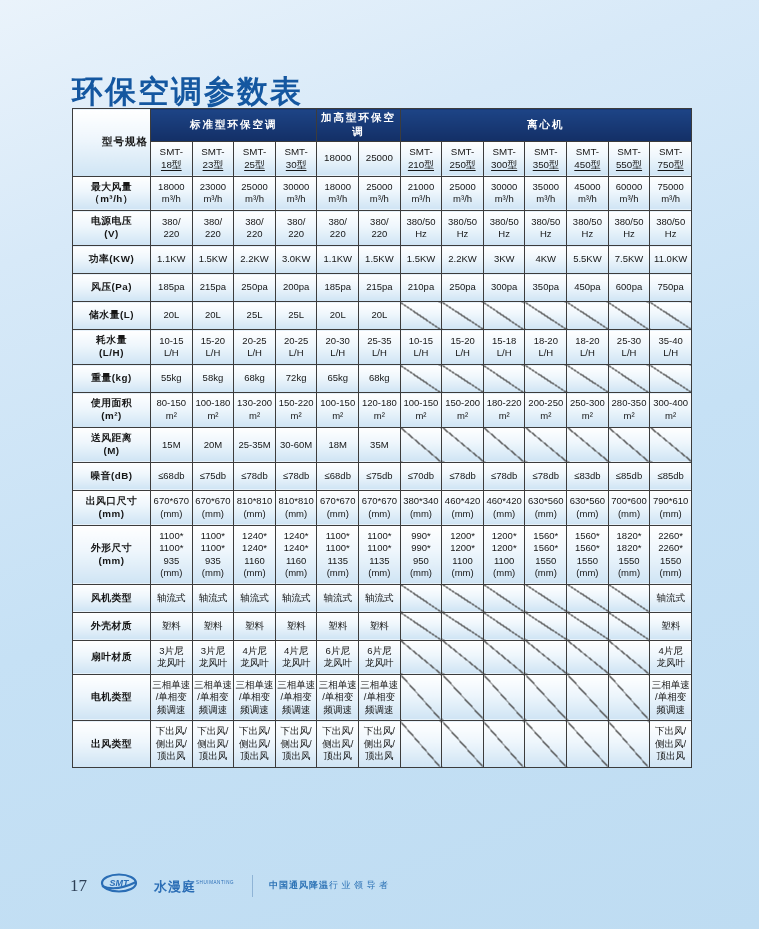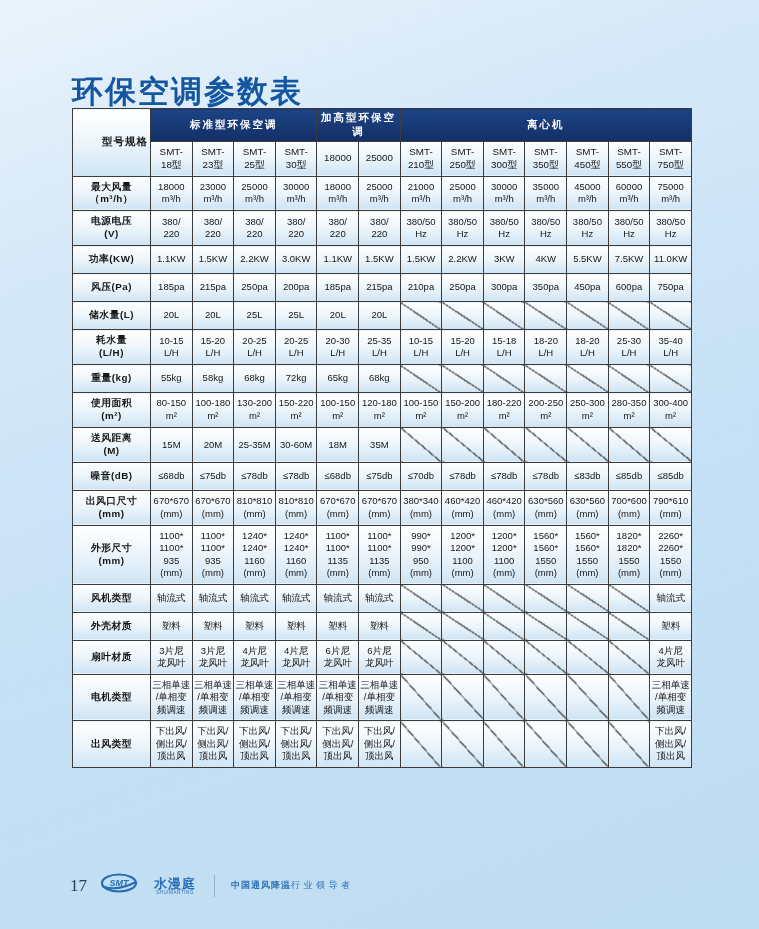--- a/index.html
+++ b/index.html
@@ -35,40 +35,40 @@
     overflow:hidden;
   }
   .param thead tr.group-row { height:22px; }
   .param th.group {
     background:linear-gradient(180deg,#1d4486 0%, #132f66 100%);
     color:#ffffff; font-weight:bold; font-size:10.5px; letter-spacing:2px; padding:2px 0;
   }
   .param th.corner { font-size:10.5px; font-weight:bold; letter-spacing:1px;padding-left:28px; }
   .param thead tr.model-row { height:24px; }
   .param th.model { font-weight:normal; font-size:9.8px; }
-  .param th.model .u { text-underline-offset:2px; }
+  .param th.model .u { text-decoration:underline; text-underline-offset:2px; }
   .param th.rowlabel { font-weight:bold; font-size:9.8px; letter-spacing:0.5px; }
   .param tbody tr { height:28px; }
   .param td.slash {
     background-image:
       linear-gradient(to top right,
         rgba(0,0,0,0) calc(50% - 0.6px),
         #4a4a4a calc(50% - 0.6px), #4a4a4a calc(50% + 0.6px),
         rgba(0,0,0,0) calc(50% + 0.6px)),
       linear-gradient(180deg, #ffffff 0%, #eef6fc 45%, #cfe4f4 100%);
   }
   .footer {
     position:absolute; left:70px; top:869px; height:34px;
     display:flex; align-items:center; gap:9px;
   }
   .page-number {
     font-family:"Liberation Serif", serif; font-size:17px; color:#2c3e55; margin-right:4px;
   }
   .logo-group { display:flex; align-items:center; gap:16px; }
-  .logo-cn-wrap { display:flex; flex-direction:column; align-items:center; line-height:1; }
+  .logo-cn-wrap { display:flex; flex-direction:row; align-items:flex-start; line-height:1; }
   .logo-cn { font-size:13px; font-weight:bold; color:#2a6db5; letter-spacing:1px; }
   .logo-latin { font-size:4.5px; color:#2a6db5; letter-spacing:0.6px; margin-top:1px; }
   .footer-divider { width:1px; height:22px; background:#8fb4d6; margin:0 7px 0 9px; }
   .tagline { display:flex; flex-direction:row; line-height:1.25; }
   .tagline-l1 { font-size:9px; color:#2f74b6; font-weight:bold; letter-spacing:1px; }
   .tagline-l2 { font-size:9px; color:#2f74b6; letter-spacing:3.5px; }
 </style>
 </head>
 <body>
 

